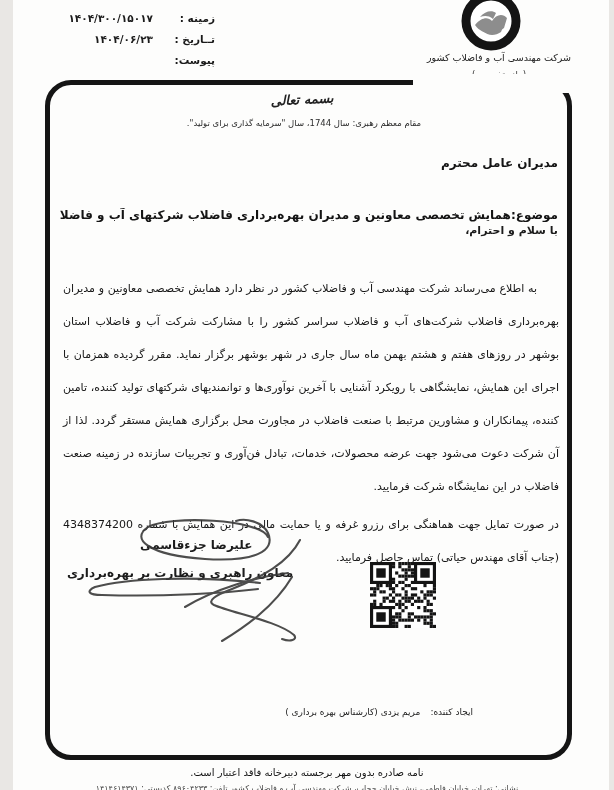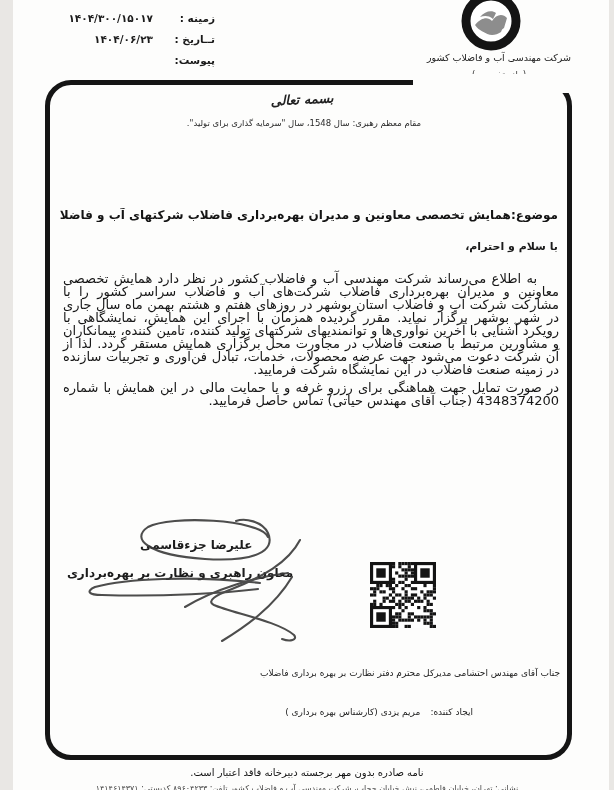--- a/index.html
+++ b/index.html
@@ -33,24 +33,24 @@
 
   
   .besmellah{position:absolute;left:0;right:10px;top:92px;text-align:center;
     font-family:"DejaVu Serif",serif;font-style:italic;font-weight:bold;font-size:13px;
     transform:rotate(-3deg);color:#222;}
   .motto{position:absolute;left:0;right:6px;top:118px;text-align:center;font-size:8.5px;color:#2a2a2a;}
 
   .recipient{position:absolute;right:56px;left:60px;text-align:right;
     font-weight:bold;font-size:12px;color:#141414;white-space:nowrap;overflow:hidden;}
   .r1{top:156px;} .r2{top:182px;} .r3{top:208px;}
-  .salutation{position:absolute;right:56px;top:240px;font-weight:bold;font-size:11px;}
+  .salutation{position:absolute;right:56px;top:224px;font-weight:bold;font-size:11px;}
 
   .body-text{position:absolute;right:55px;left:55px;top:272px;
-    font-size:13px;line-height:13px;text-align:justify;color:#161616;margin-left:8px;}
+    font-size:11px;line-height:33px;text-align:justify;color:#161616;margin-left:8px;}
   .body-text p{margin:0;}
   .body-text p.p1{text-indent:22px;}
   .body-text p.p2{margin-top:5px;}
 
   
   .sig-name{position:absolute;left:140px;top:538px;width:140px;text-align:left;
     font-weight:bold;font-size:12px;}
   .sig-title{position:absolute;left:55px;top:566px;width:250px;text-align:center;
     font-weight:bold;font-size:12px;white-space:nowrap;}
   .sig-svg{position:absolute;left:40px;top:515px;width:320px;height:140px;pointer-events:none;}
@@ -95,22 +95,23 @@
   </div>
   <div class="hdr-row" style="top:54px;">
     <span class="hdr-label">پیوست:</span>
     <span class="hdr-value"></span>
   </div>
 
   <div class="frame"></div>
   <div class="frame-patch"></div>
 
   <div class="besmellah">بسمه تعالی</div>
-  <div class="motto">مقام معظم رهبری: سال 1548، سال "سرمایه گذاری برای تولید".</div>
-
+  <div class="motto">مقام معظم رهبری: سال 1744، سال "سرمایه گذاری برای تولید".</div>
+
+  <div class="recipient r1">مدیران عامل محترم</div>
   <div class="recipient r3">موضوع:همایش تخصصی معاونین و مدیران بهره‌برداری فاضلاب شرکتهای آب و فاضلاب</div>
 
   <div class="salutation">با سلام و احترام،</div>
 
   <div class="body-text">
     <p class="p1">به اطلاع می‌رساند شرکت مهندسی آب و فاضلاب کشور در نظر دارد همایش تخصصی معاونین و مدیران بهره‌برداری فاضلاب شرکت‌های آب و فاضلاب سراسر کشور را با مشارکت شرکت آب و فاضلاب استان بوشهر در روزهای هفتم و هشتم بهمن ماه سال جاری در شهر بوشهر برگزار نماید. مقرر گردیده همزمان با اجرای این همایش، نمایشگاهی با رویکرد آشنایی با آخرین نوآوری‌ها و توانمندیهای شرکتهای تولید کننده، تامین کننده، پیمانکاران و مشاورین مرتبط با صنعت فاضلاب در مجاورت محل برگزاری همایش مستقر گردد. لذا از آن شرکت دعوت می‌شود جهت عرضه محصولات، خدمات، تبادل فن‌آوری و تجربیات سازنده در زمینه صنعت فاضلاب در این نمایشگاه شرکت فرمایید.</p>
     <p class="p2">در صورت تمایل جهت هماهنگی برای رزرو غرفه و یا حمایت مالی در این همایش با شماره 4348374200 (جناب آقای مهندس حیاتی) تماس حاصل فرمایید.</p>
   </div>
 
   <div class="sig-name">علیرضا جزءقاسمی</div>
@@ -270,20 +271,19 @@
       <rect x="3" y="3" width="15" height="15" fill="#ffffff"></rect>
       <rect x="6" y="6" width="9" height="9" fill="#141414"></rect>
       <rect x="42" y="0" width="21" height="21" fill="#141414"></rect>
       <rect x="45" y="3" width="15" height="15" fill="#ffffff"></rect>
       <rect x="48" y="6" width="9" height="9" fill="#141414"></rect>
       <rect x="0" y="42" width="21" height="21" fill="#141414"></rect>
       <rect x="3" y="45" width="15" height="15" fill="#ffffff"></rect>
       <rect x="6" y="48" width="9" height="9" fill="#141414"></rect>
     </svg>
 
-  <div class="cc-line">جناب آقای مهندس احتشامی مدیرکل محترم دفتر نظارت بر بهره برداری فاضلاب</div>
   <div class="creator-line">
     <span>ایجاد کننده:</span><span class="gap"></span><span>مریم یزدی (کارشناس بهره برداری )</span>
   </div>
   <div class="validity">نامه صادره بدون مهر برجسته دبیرخانه فاقد اعتبار است.</div>
   <div class="addr-clip">نشانی: تهران، خیابان فاطمی، نبش خیابان حجاب، شرکت مهندسی آب و فاضلاب کشور    تلفن: ۸۹۶۰۴۲۳۳    کدپستی: ۱۴۱۴۶۱۴۳۷۱</div>
 
 </div>
 
 </body></html>

